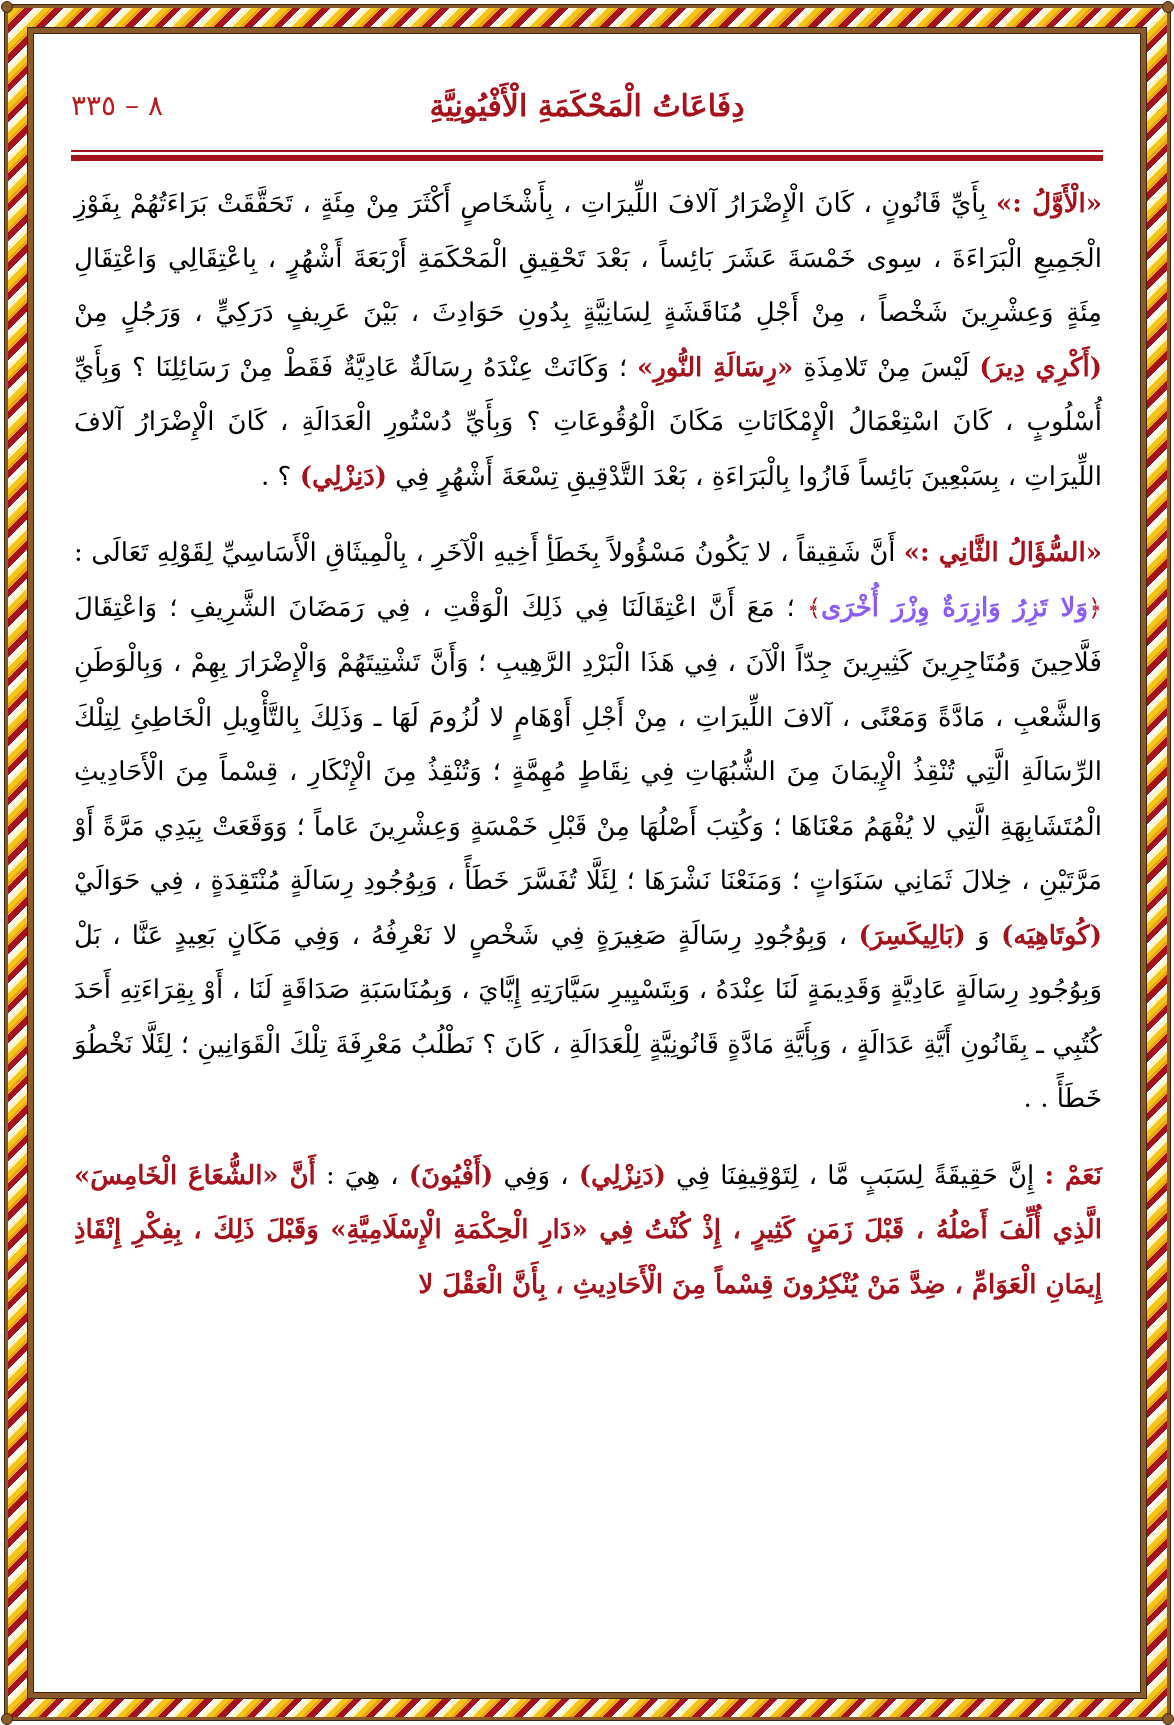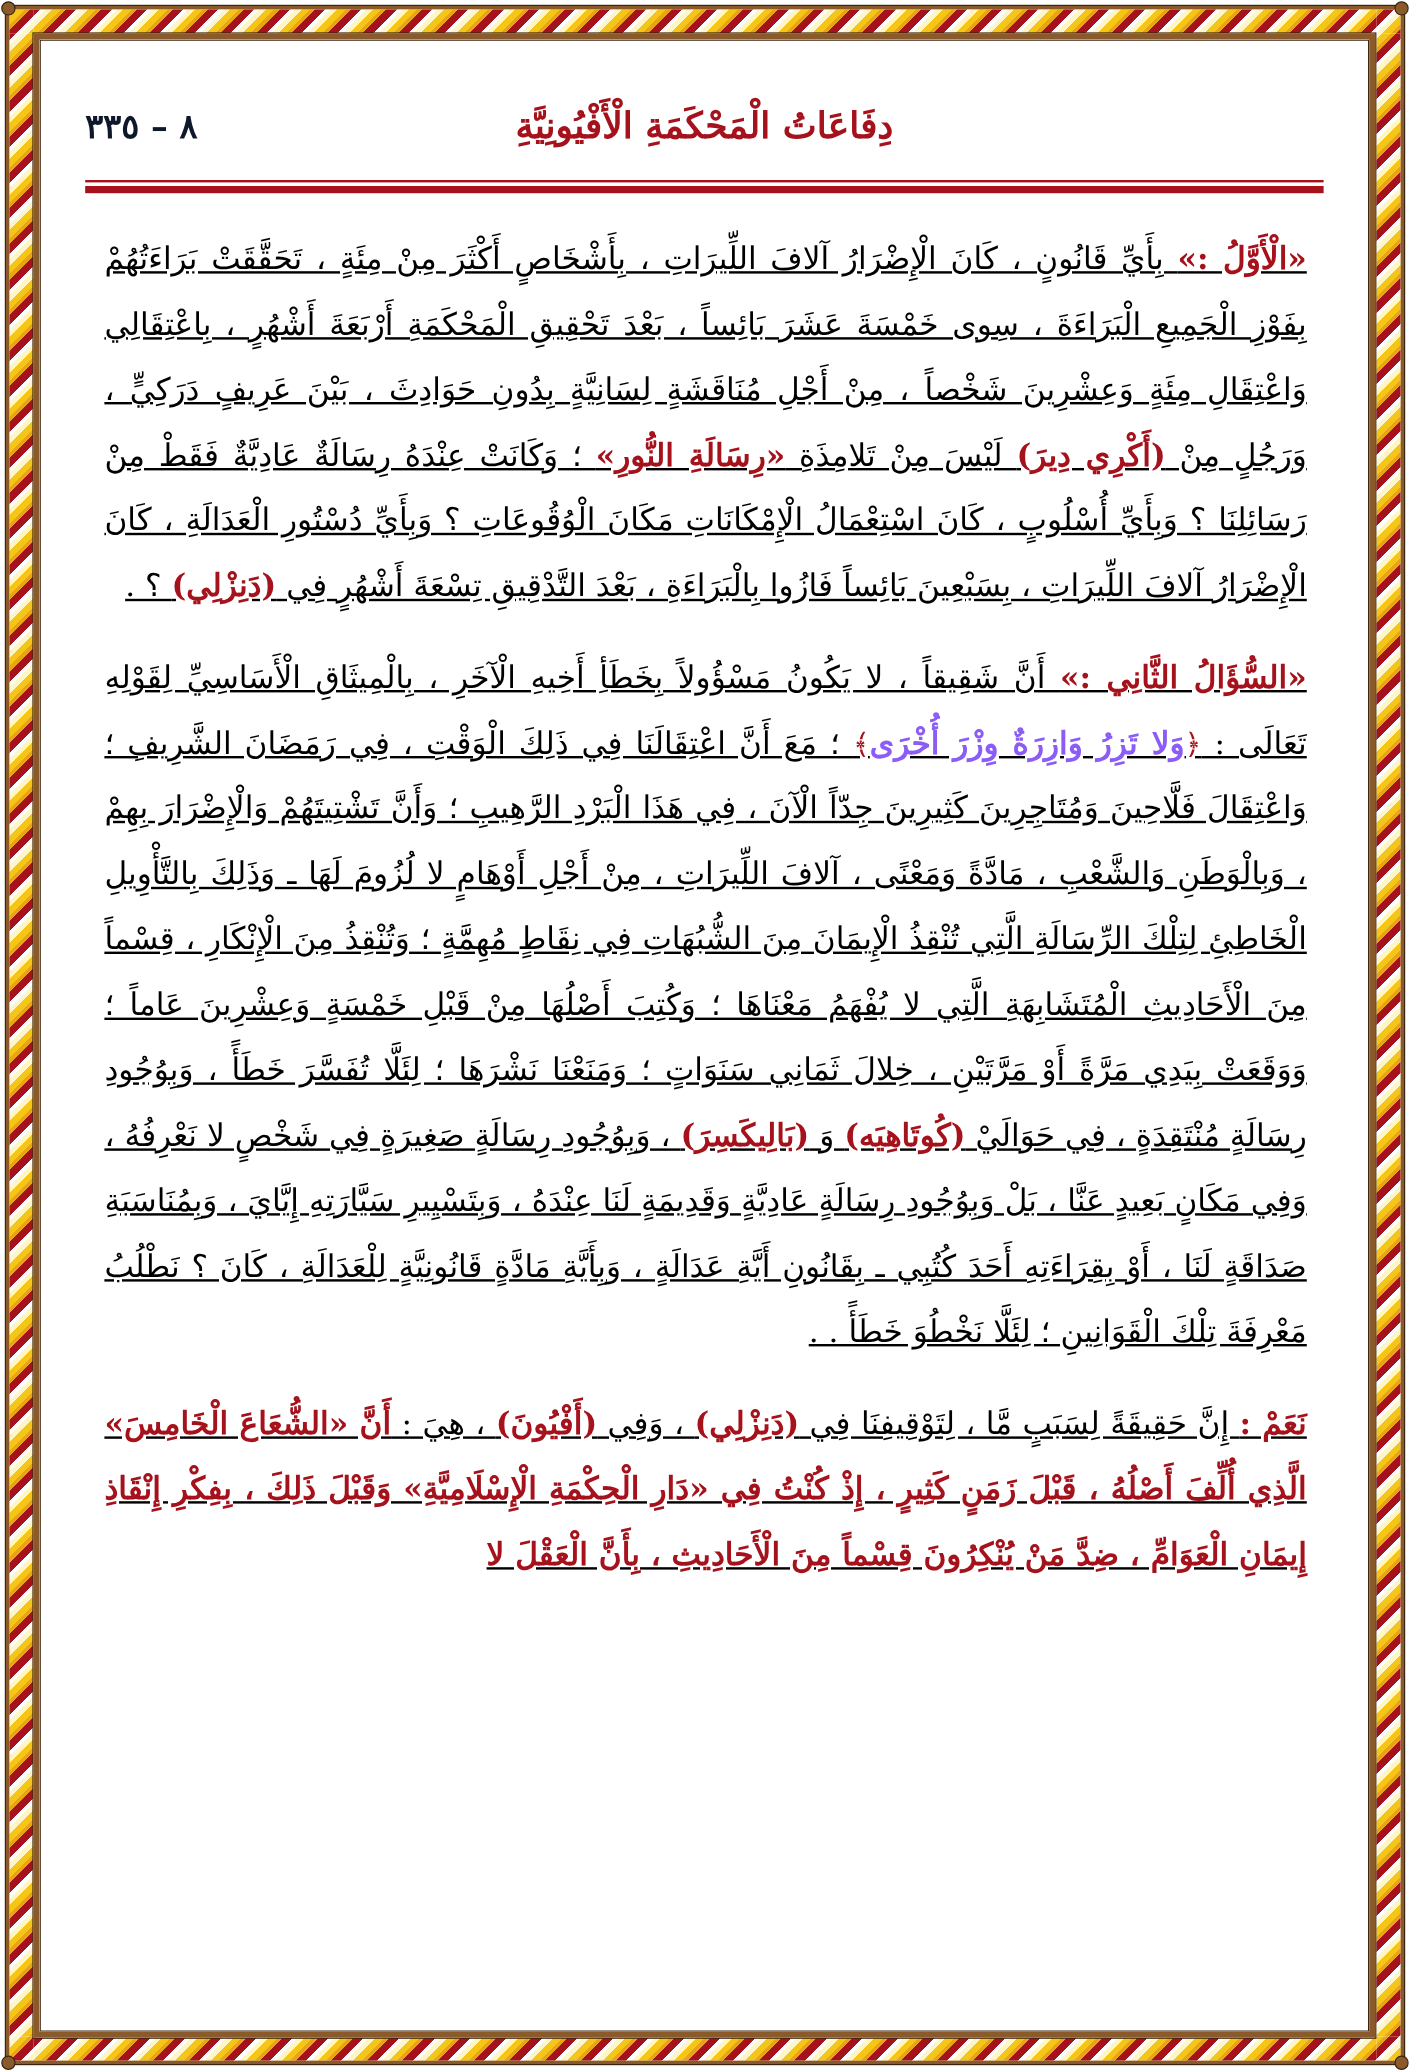--- a/index.html
+++ b/index.html
@@ -38,38 +38,38 @@
       position: absolute; left: 71px; top: 86px; width: 1032px; height: 50px;
       direction: rtl;
     }
     .header-title {
       position: absolute; right: 0; left: 0; top: 0; text-align: center;
       font-family: "DejaVu Serif", serif; font-weight: bold;
       font-size: 30px; color: #a5121c; line-height: 40px;
     }
     .header-page {
       position: absolute; left: 0; top: 0; direction: rtl;
-      font-family: "DejaVu Serif", serif; font-weight: bold;
-      font-size: 28px; color: #0f172a; line-height: 40px; padding-left: 0;
+      font-family: "DejaVu Serif", serif; font-weight: normal;
+      font-size: 28px; color: #b91c1c; line-height: 40px; padding-left: 0;
     }
     .rule-thin {
       position: absolute; left: 71px; top: 150px; width: 1032px; height: 2px; background: #a5121c;
     }
     .rule-thick {
       position: absolute; left: 71px; top: 155px; width: 1032px; height: 6px; background: #a5121c;
     }
 
     
     .content {
       position: absolute; left: 70px; top: 172px; width: 1036px;
       direction: rtl; text-align: justify; text-align-last: right;
       font-family: "DejaVu Serif", serif; font-size: 26px; line-height: 54.5px;
       color: #000000;
     }
-    .para { margin: 17px; padding: 0; text-decoration: underline; }
+    .para { margin: 4px; padding: 0; }
     .para + .para { margin-top: 22px; }
     .red { color: #a5121c; font-weight: bold; }
     .quran { color: #8b5cf6; font-weight: bold; }
     .orn { color: #a5121c; font-size: 24px; }
     .rest-red { color: #a5121c; font-weight: bold; }
   </style>
 </head>
 <body>
 
 <div class="frame-outer"></div>

